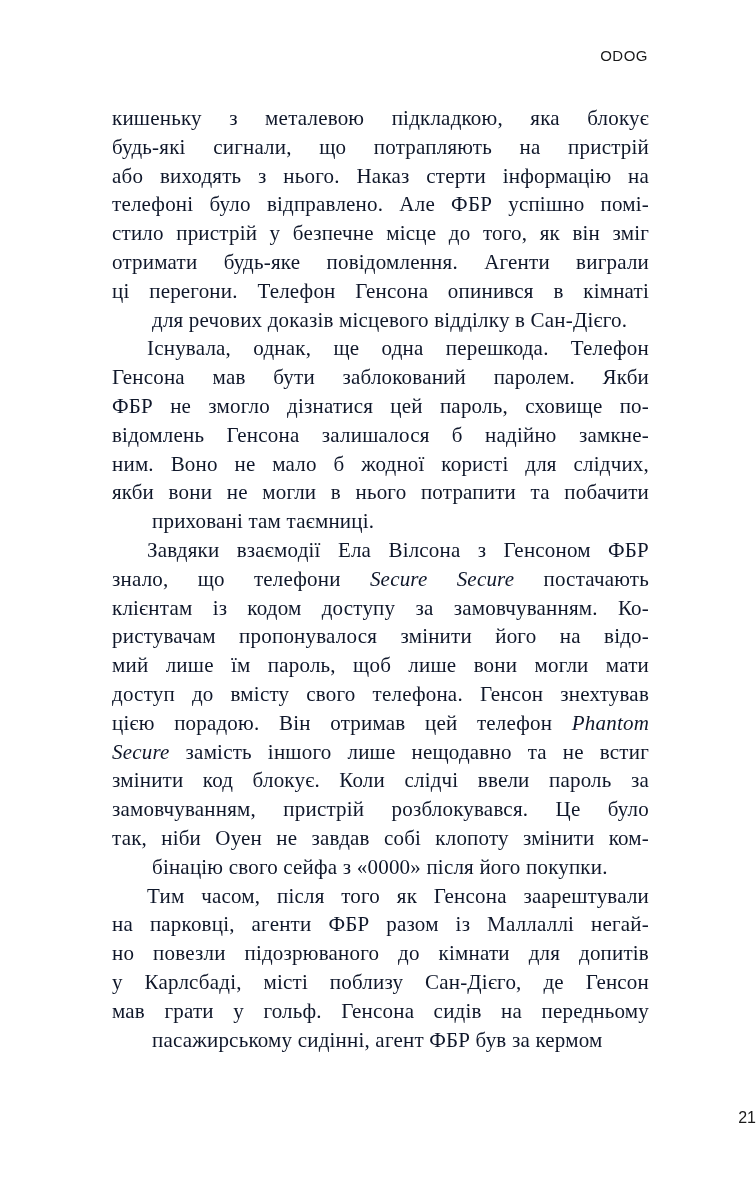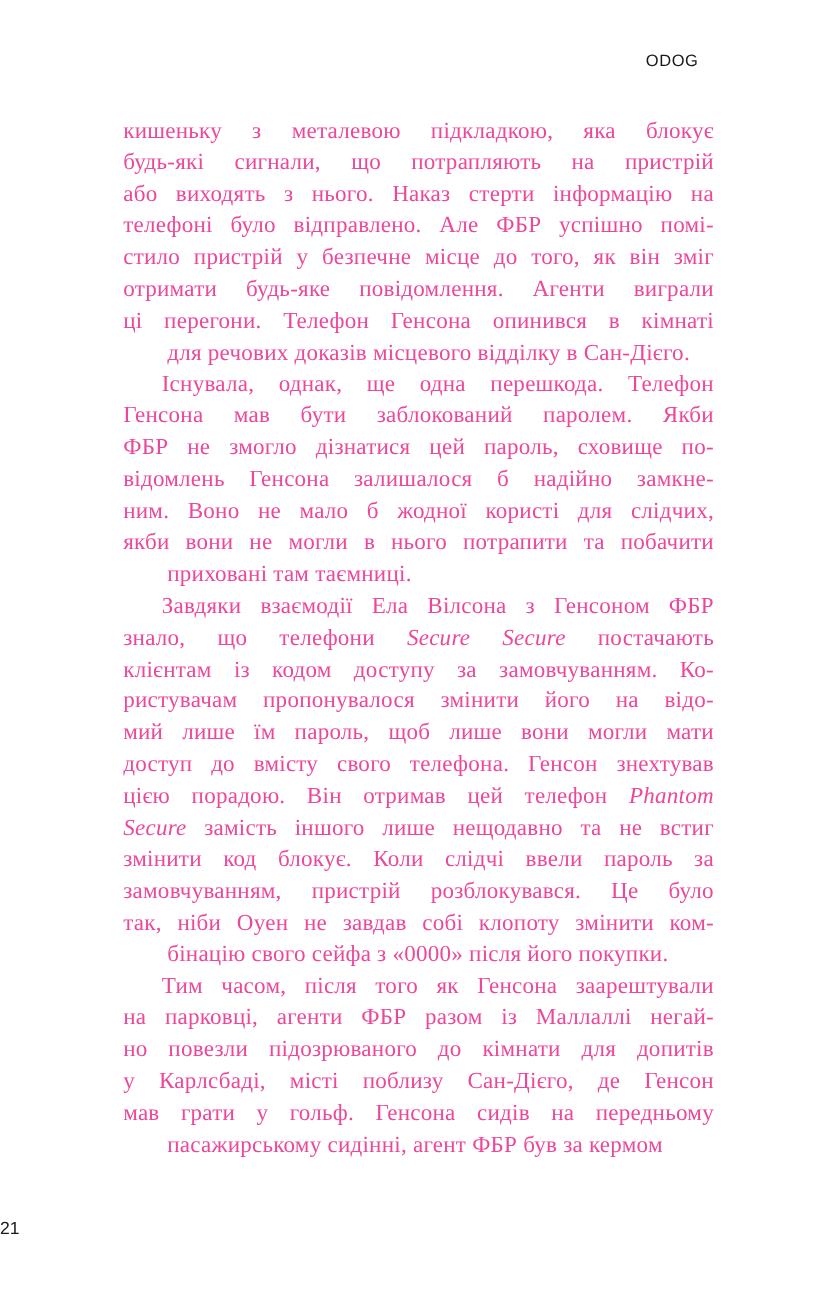--- a/index.html
+++ b/index.html
@@ -15,37 +15,37 @@
   }
   .book-page {
     position: absolute;
     inset: 0;
     background: #ffffff;
     color: #1a1a1a;
   }
   .running-head {
     position: absolute;
     top: 48px;
-    right: 121px;
+    right: 108px;
     font-family: "Liberation Sans", sans-serif;
     font-size: 15px;
     line-height: 16px;
     letter-spacing: 0.5px;
     color: #1a1a1a;
   }
   .text-block {
     position: absolute;
     left: 112px;
     top: 104px;
     width: 537px;
     font-family: "Liberation Serif", serif;
     font-size: 21px;
     line-height: 28.8px;
     letter-spacing: 0.2px;
-    color: #ec4899;
+    color: #0f172a;
   }
   .line {
     text-align: justify;
     text-align-last: justify;
     -moz-text-align-last: justify;
     height: 28.8px;
     overflow: hidden;
     white-space: nowrap;
   }
   .line.para-end {
@@ -58,21 +58,21 @@
     text-indent: 35px;
   }
   .line i {
     font-style: italic;
   }
   .folio {
     position: absolute;
     top: 1108px;
     left: 0;
     width: 100%;
-    text-align: left;
+    text-align: right;
     font-family: "Liberation Sans", sans-serif;
     font-size: 16px;
     line-height: 20px;
     color: #1a1a1a;
   }
 </style>
 </head>
 <body>
 
 <div class="book-page">

